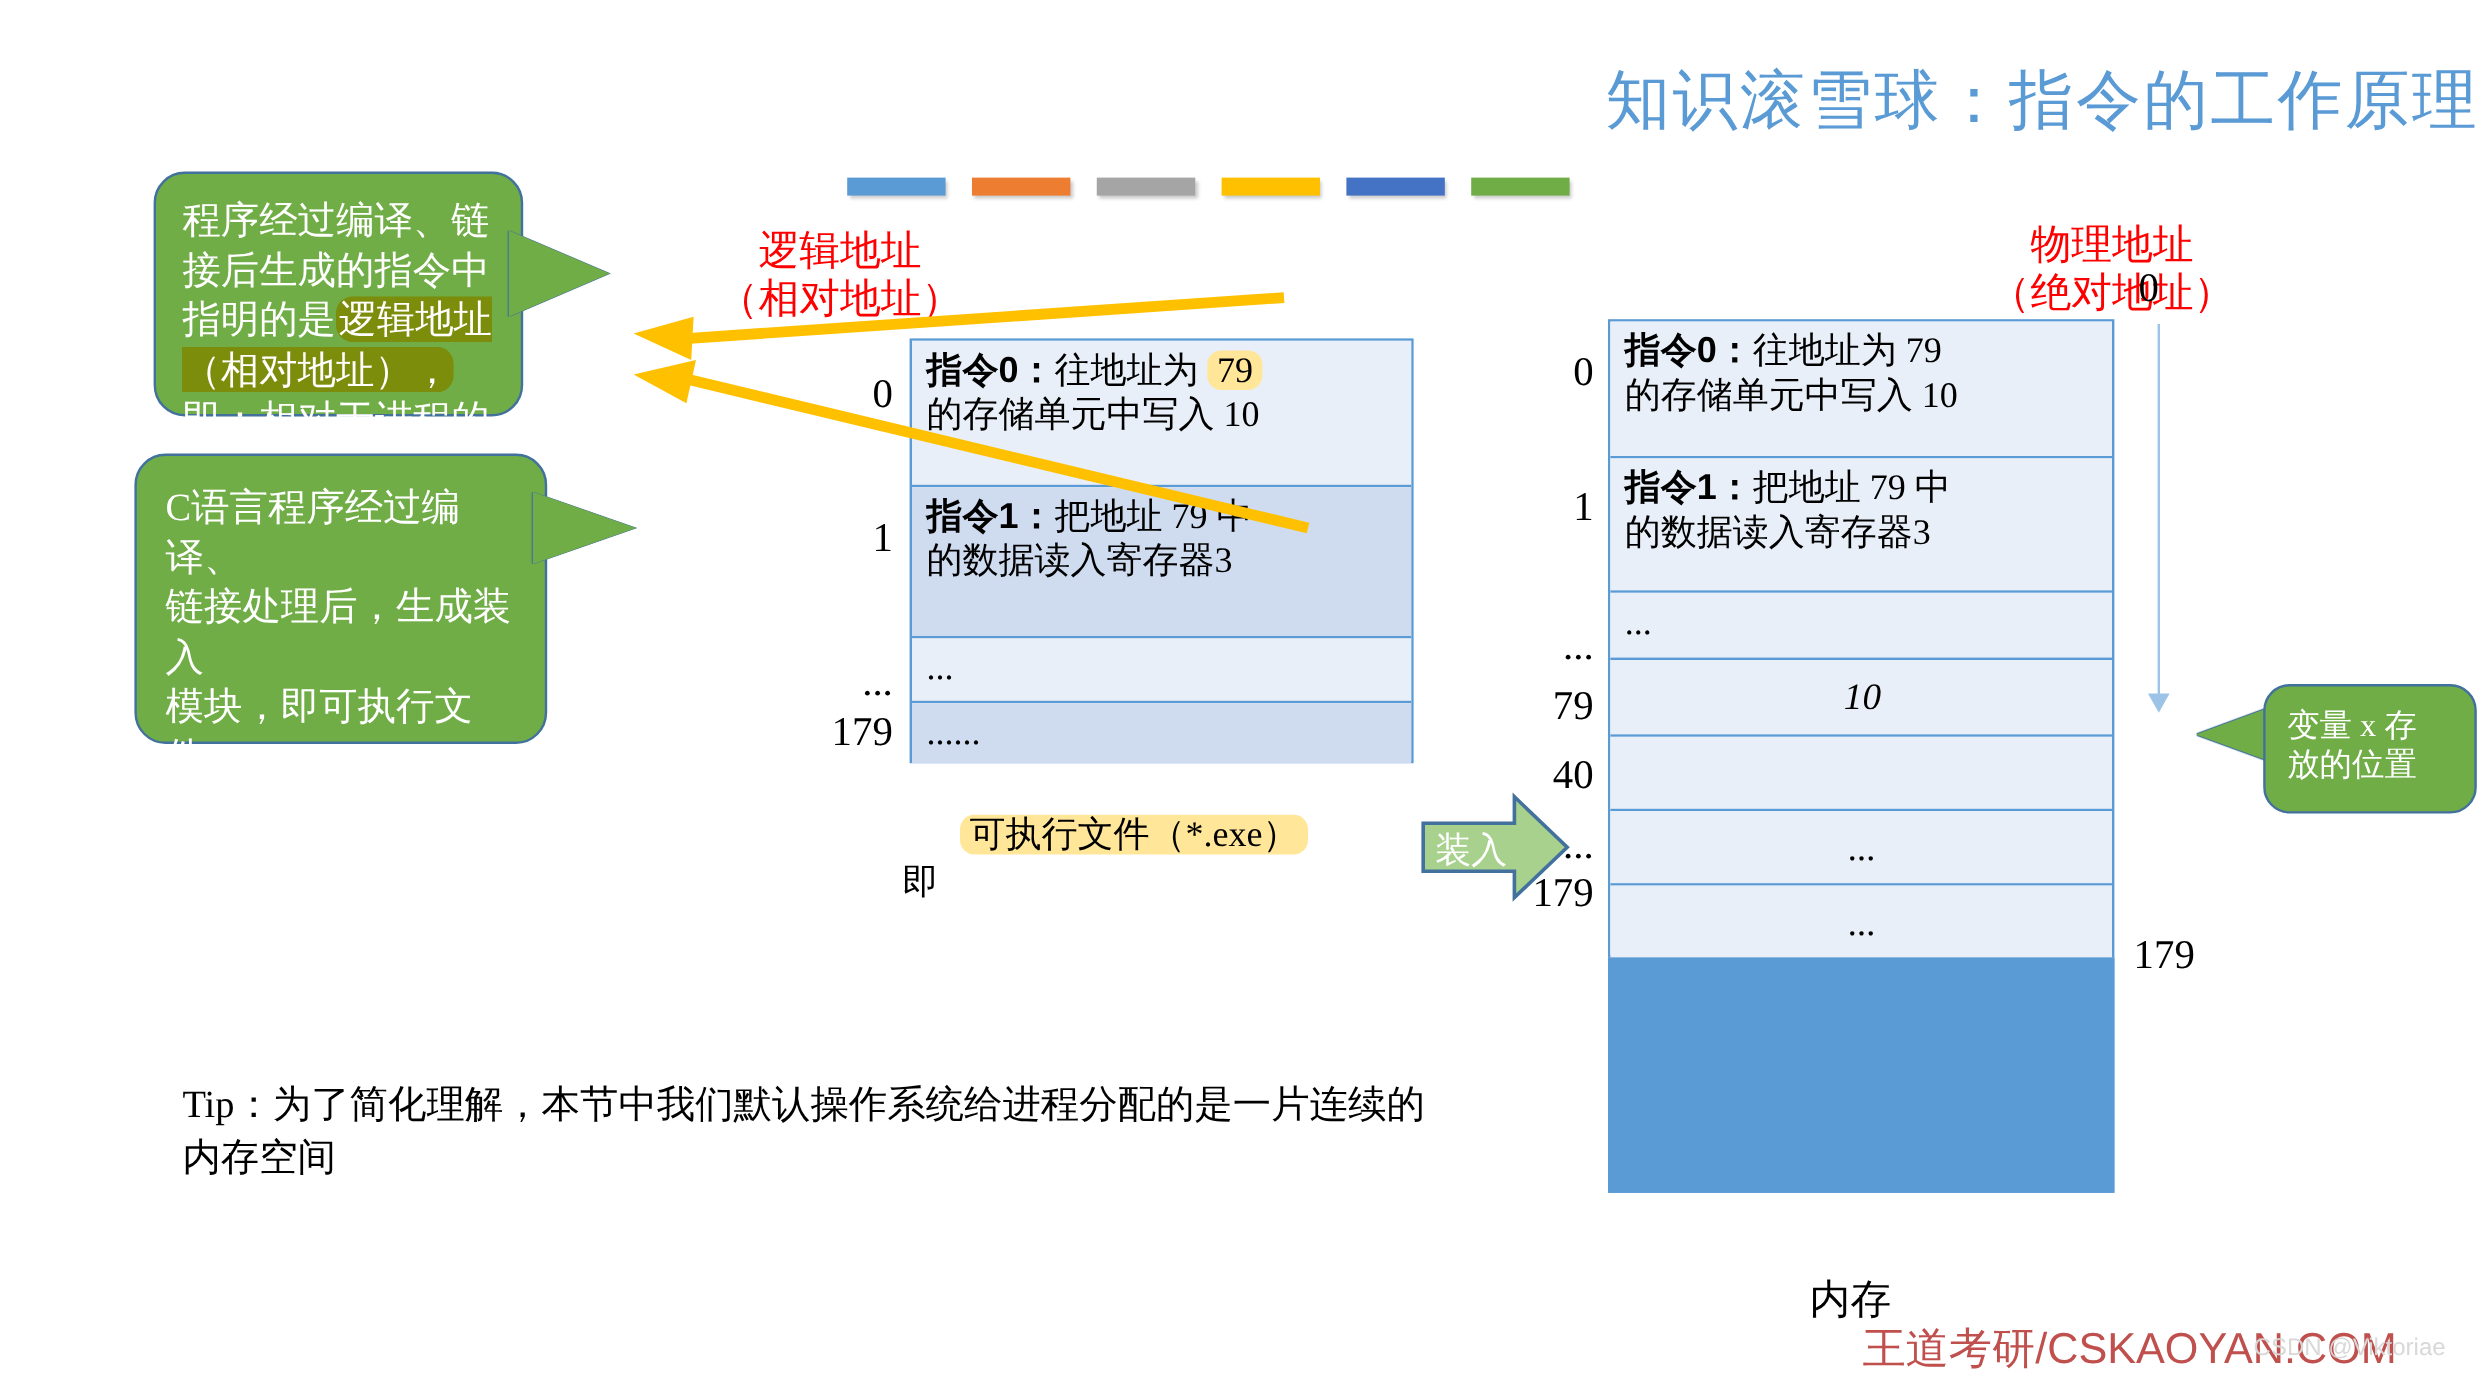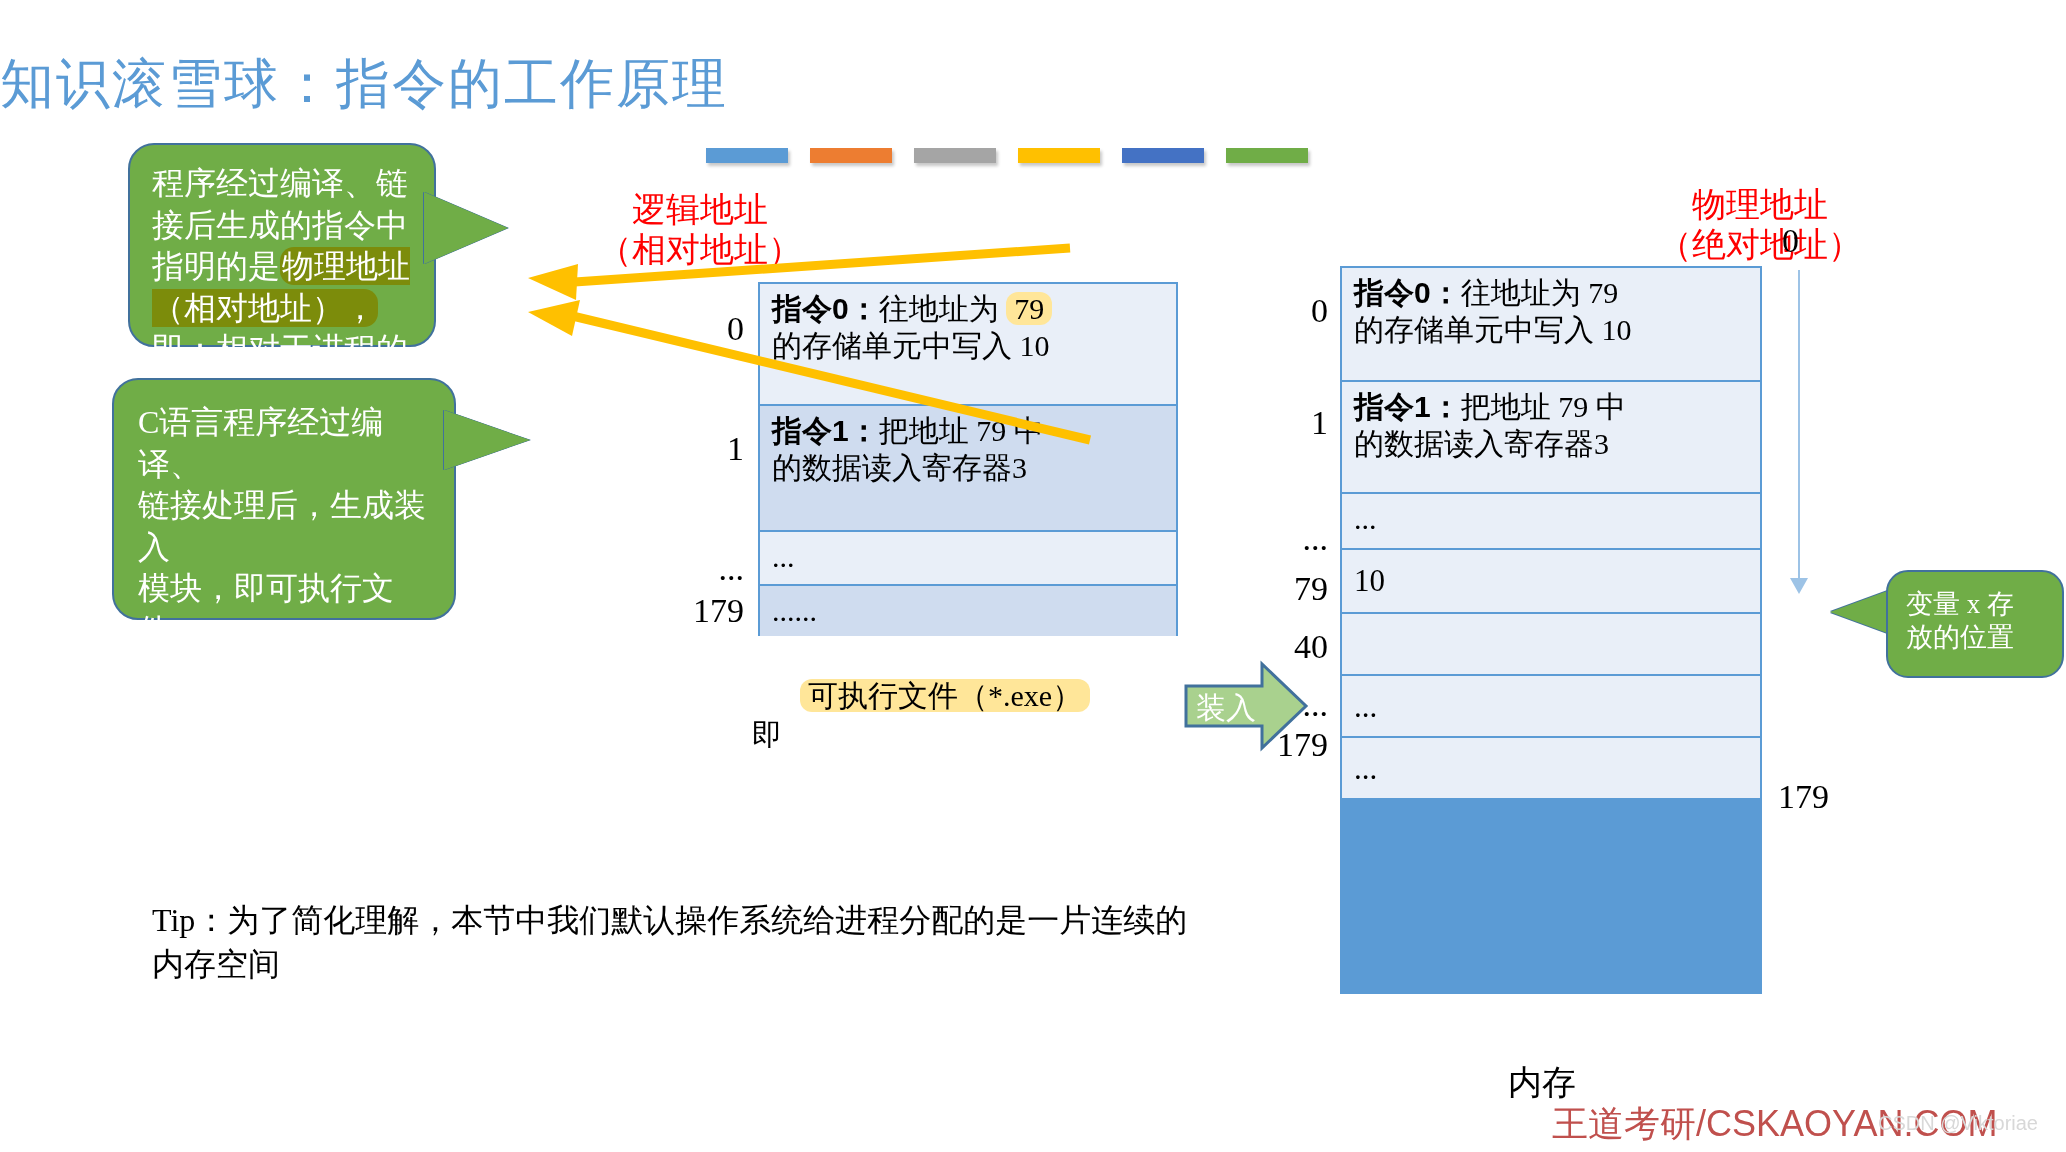--- a/index.html
+++ b/index.html
@@ -7,21 +7,21 @@
     width:2066px;height:1152px;
     background:#ffffff;
     font-family:"Liberation Serif","DejaVu Serif",serif;
     overflow:hidden;
     position:relative;
   }
   .abs{position:absolute;}
 
   
   #title{
-    left:0;top:48px;width:2066px;text-align:left;
+    left:0;top:48px;width:2066px;text-align:right;
     font-size:54px;color:#5b9bd5;letter-spacing:2px;
     font-family:"Liberation Serif","DejaVu Serif",serif;
     white-space:nowrap;
   }
   #swatches{
     left:706px;top:148px;width:640px;height:16px;
     display:flex;gap:22px;
   }
   #swatches .sw{width:82px;height:15px;box-shadow:2px 3px 3px rgba(0,0,0,.22);}
 
@@ -87,21 +87,21 @@
 
   
   #rtable{left:1340px;top:266px;width:422px;height:532px;}
   #rt-r0{height:114px;background:#e9eff8;}
   #rt-r1{height:112px;background:#e9eff8;}
   #rt-r2{height:56px;background:#e9eff8;}
   #rt-r3{height:64px;background:#e9eff8;}
   #rt-r4{height:62px;background:#e9eff8;}
   #rt-r5{height:62px;background:#e9eff8;}
   #rt-r6{height:62px;background:#e9eff8;}
-  .ctr{font-size:31px;padding-top:12px;}
+  .ctr{text-align:center;font-size:31px;padding-top:12px;font-style:italic;}
   #memblock{left:1340px;top:798px;width:422px;height:196px;background:#5b9bd5;border:2px solid #5b9bd5;box-sizing:border-box;}
   #raddr{left:1258px;top:266px;width:70px;}
 
   .addrItem{position:absolute;right:0;text-align:right;white-space:nowrap;}
 
   
   #loadmod{left:800px;top:672px;width:420px;}
   #loadmod .l1{font-size:30px;line-height:1.18;}
   #ji{left:752px;top:715px;font-size:30px;color:#000;}
   #arrow-load-txt{left:1196px;top:688px;font-size:30px;color:#fff;}
@@ -132,21 +132,21 @@
   <span class="sw" style="background:#5b9bd5"></span>
   <span class="sw" style="background:#ed7d31"></span>
   <span class="sw" style="background:#a5a5a5"></span>
   <span class="sw" style="background:#ffc000"></span>
   <span class="sw" style="background:#4472c4"></span>
   <span class="sw" style="background:#70ad47"></span>
 </div>
 
 <div class="abs callout" id="callout1">
   <div class="txt">
-    <span>程序经过编译、链接后生成的指令中指明的是</span><span class="hl">物理地址（相对地址），</span><span>即：相对于进程的起始地址而言的地址</span>
+    <span>程序经过编译、链接后生成的指令中指明的是</span><span class="hl">逻辑地址（相对地址），</span><span>即：相对于进程的起始地址而言的地址</span>
   </div>
 </div>
 <div class="abs" id="callout1-tail"></div>
 
 <div class="abs callout" id="callout2">
   <div class="txt">C语言程序经过编译、</div>
   <div class="txt">链接处理后，生成装入</div>
   <div class="txt">模块，即可执行文件：</div>
   <div class="codeline">int x = 10;</div>
   <div class="codeline">x = x+1;</div>

